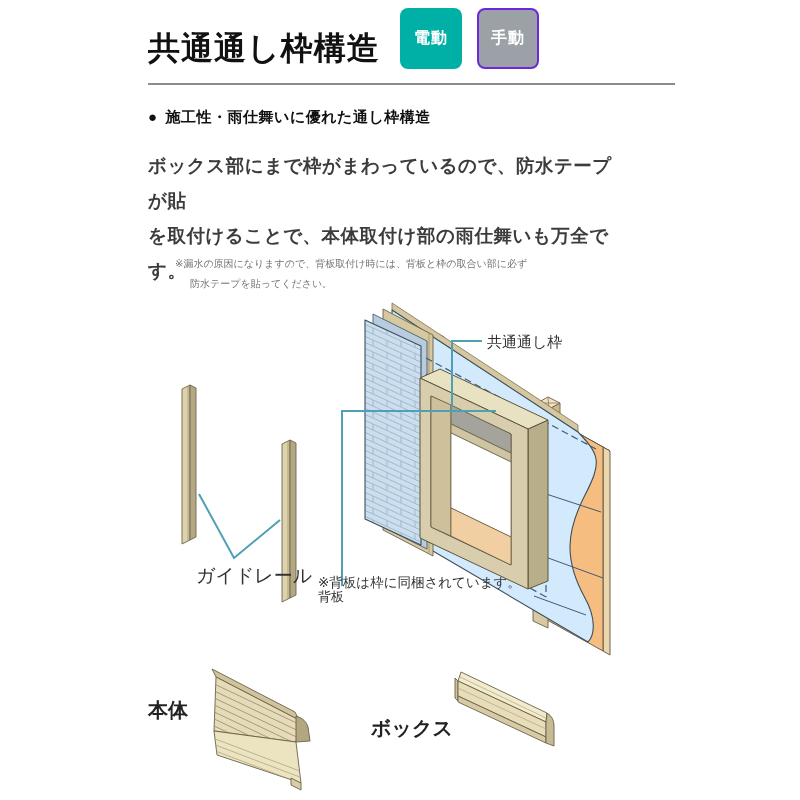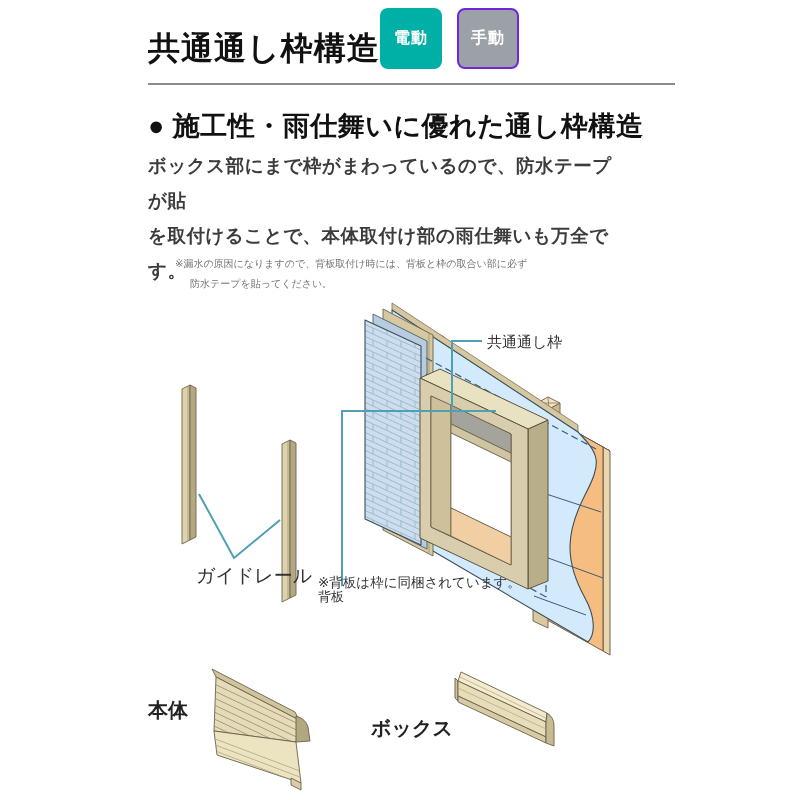--- a/index.html
+++ b/index.html
@@ -2,26 +2,26 @@
 <html><head>
 <meta charset="utf-8">
 <style>
   html,body{margin:0;padding:0;background:#fff;}
   #page{position:relative;width:680px;height:800px;background:#ffffff;overflow:hidden;
         font-family:"Liberation Sans","DejaVu Sans",sans-serif;}
   .abs{position:absolute;}
   
   .title{left:148px;top:27px;font-size:32px;font-weight:700;color:#111;letter-spacing:1px;}
   .badge{top:8px;width:62px;height:61px;border-radius:8px;display:flex;align-items:center;justify-content:center;
-         color:#fff;font-size:16px;font-weight:600;letter-spacing:1px;box-sizing:border-box;}
+         color:#fff;font-size:16px;font-weight:600;letter-spacing:1px;box-sizing:border-box;margin-left:20px;}
   .badge-electric{left:380px;background:#00afa5;}
   .badge-manual{left:457px;background:#9ba1a7;border:2px solid #6d28d9;}
   .hr{left:148px;top:83px;width:527px;height:0;border-top:2px solid #8c8c8c;}
   
-  .heading{left:148px;top:108px;font-size:27px;font-weight:700;color:#111;letter-spacing:0.5px;}
+  .heading{left:148px;top:108px;font-size:15px;font-weight:700;color:#111;letter-spacing:0.5px;}
   .bullet{margin-right:8px;}
   .body-text{left:148px;top:148px;width:480px;font-size:18.5px;line-height:35px;color:#3c3c3c;letter-spacing:0.5px;font-weight:bold;}
   .note-text{left:148px;top:254px;width:500px;font-size:10px;line-height:20px;color:#737373;margin-left:27px;}
   .note-line2{padding-left:15px;}
   
   .dlabel{color:#333;white-space:nowrap;}
   .lbl-frame{left:487px;top:333px;font-size:15px;}
   .lbl-guide{left:196px;top:563px;font-size:19px;}
   .lbl-back{left:318px;top:588px;font-size:13px;}
   .lbl-backnote{left:318px;top:574px;font-size:13.5px;}

